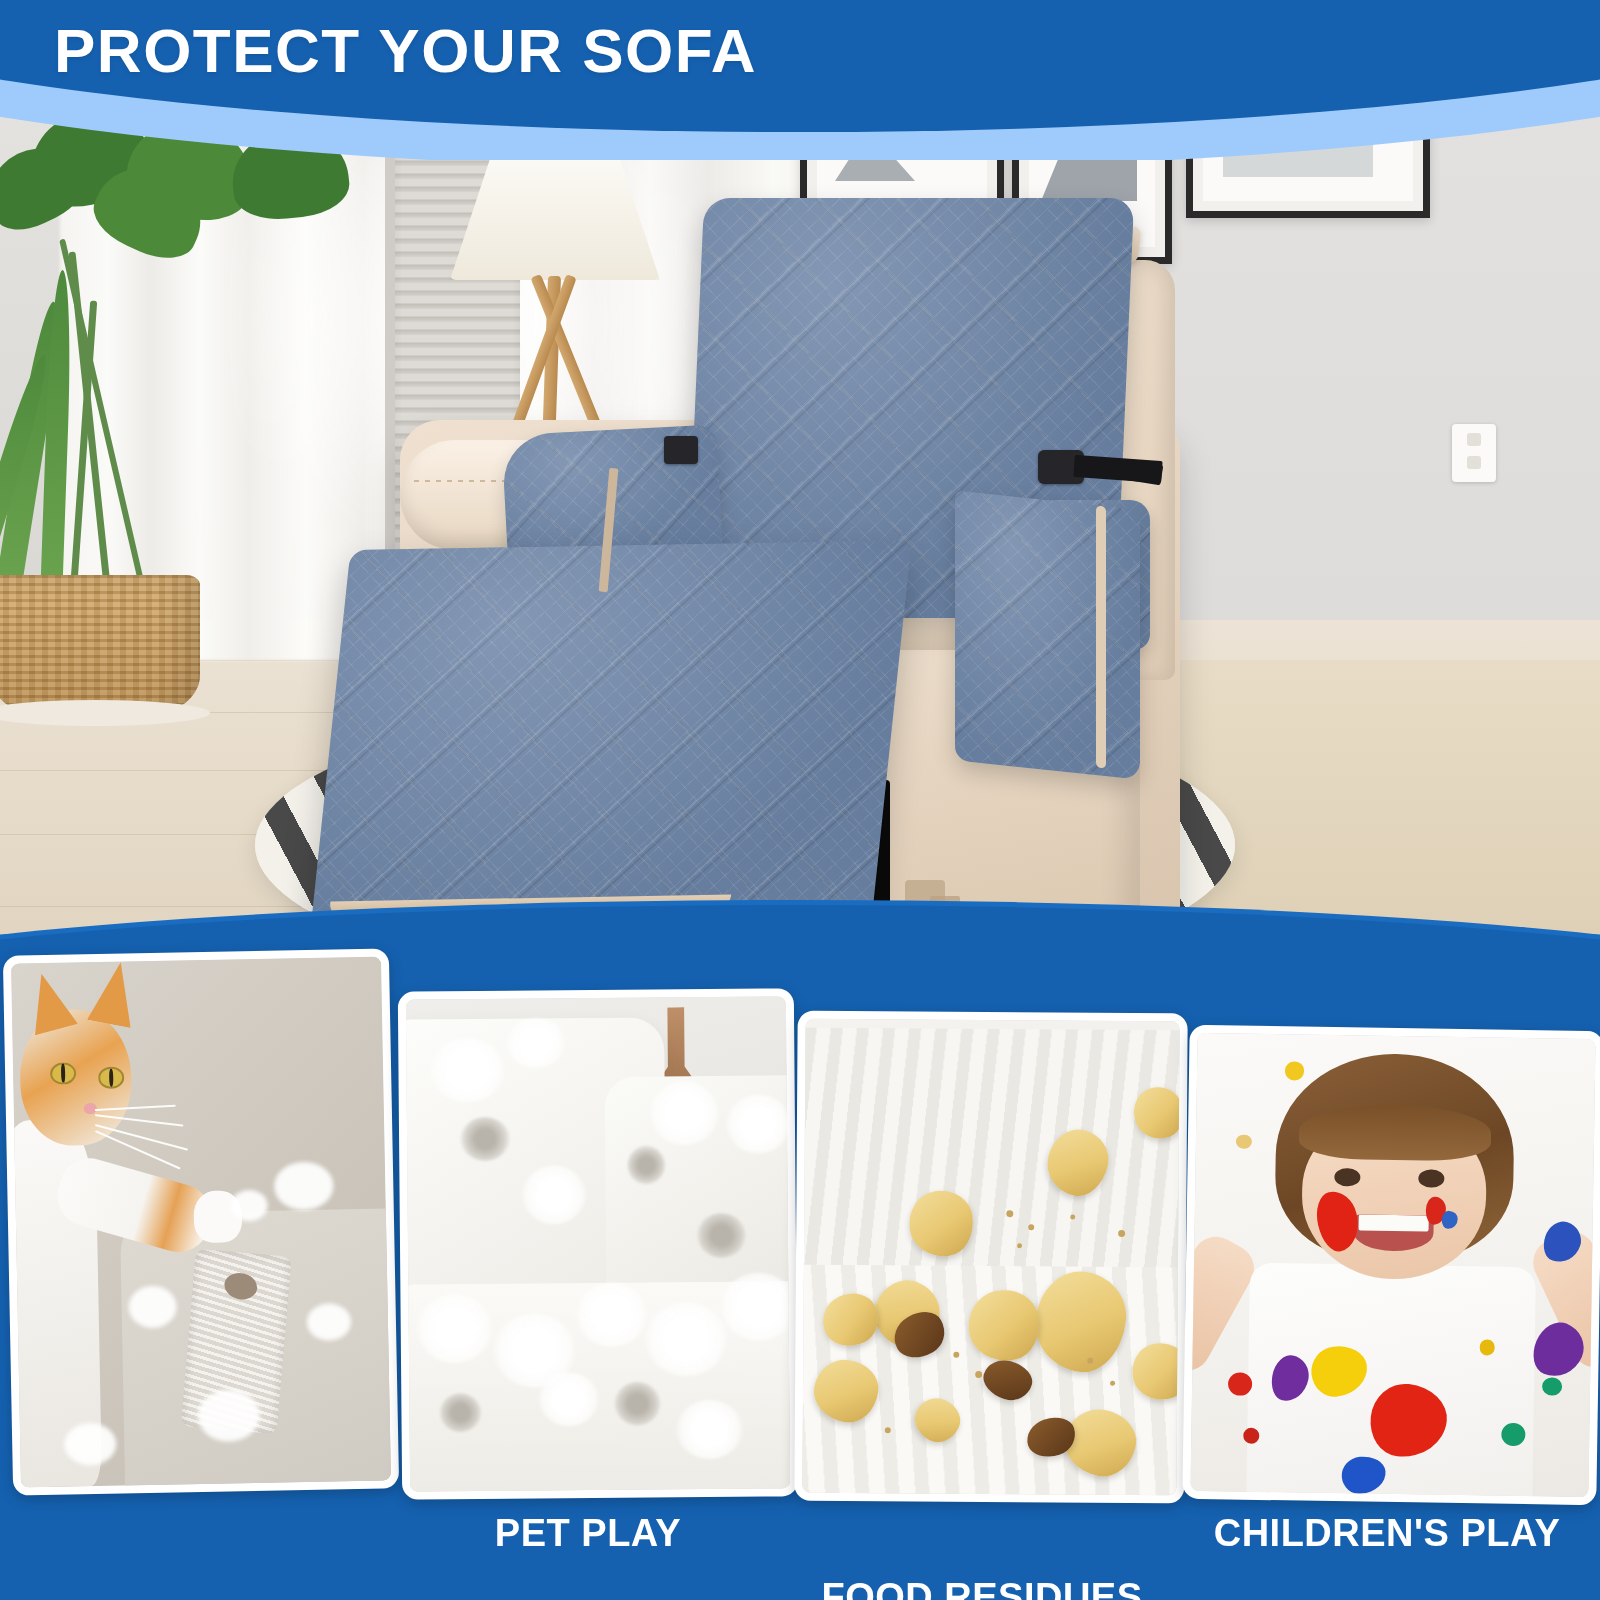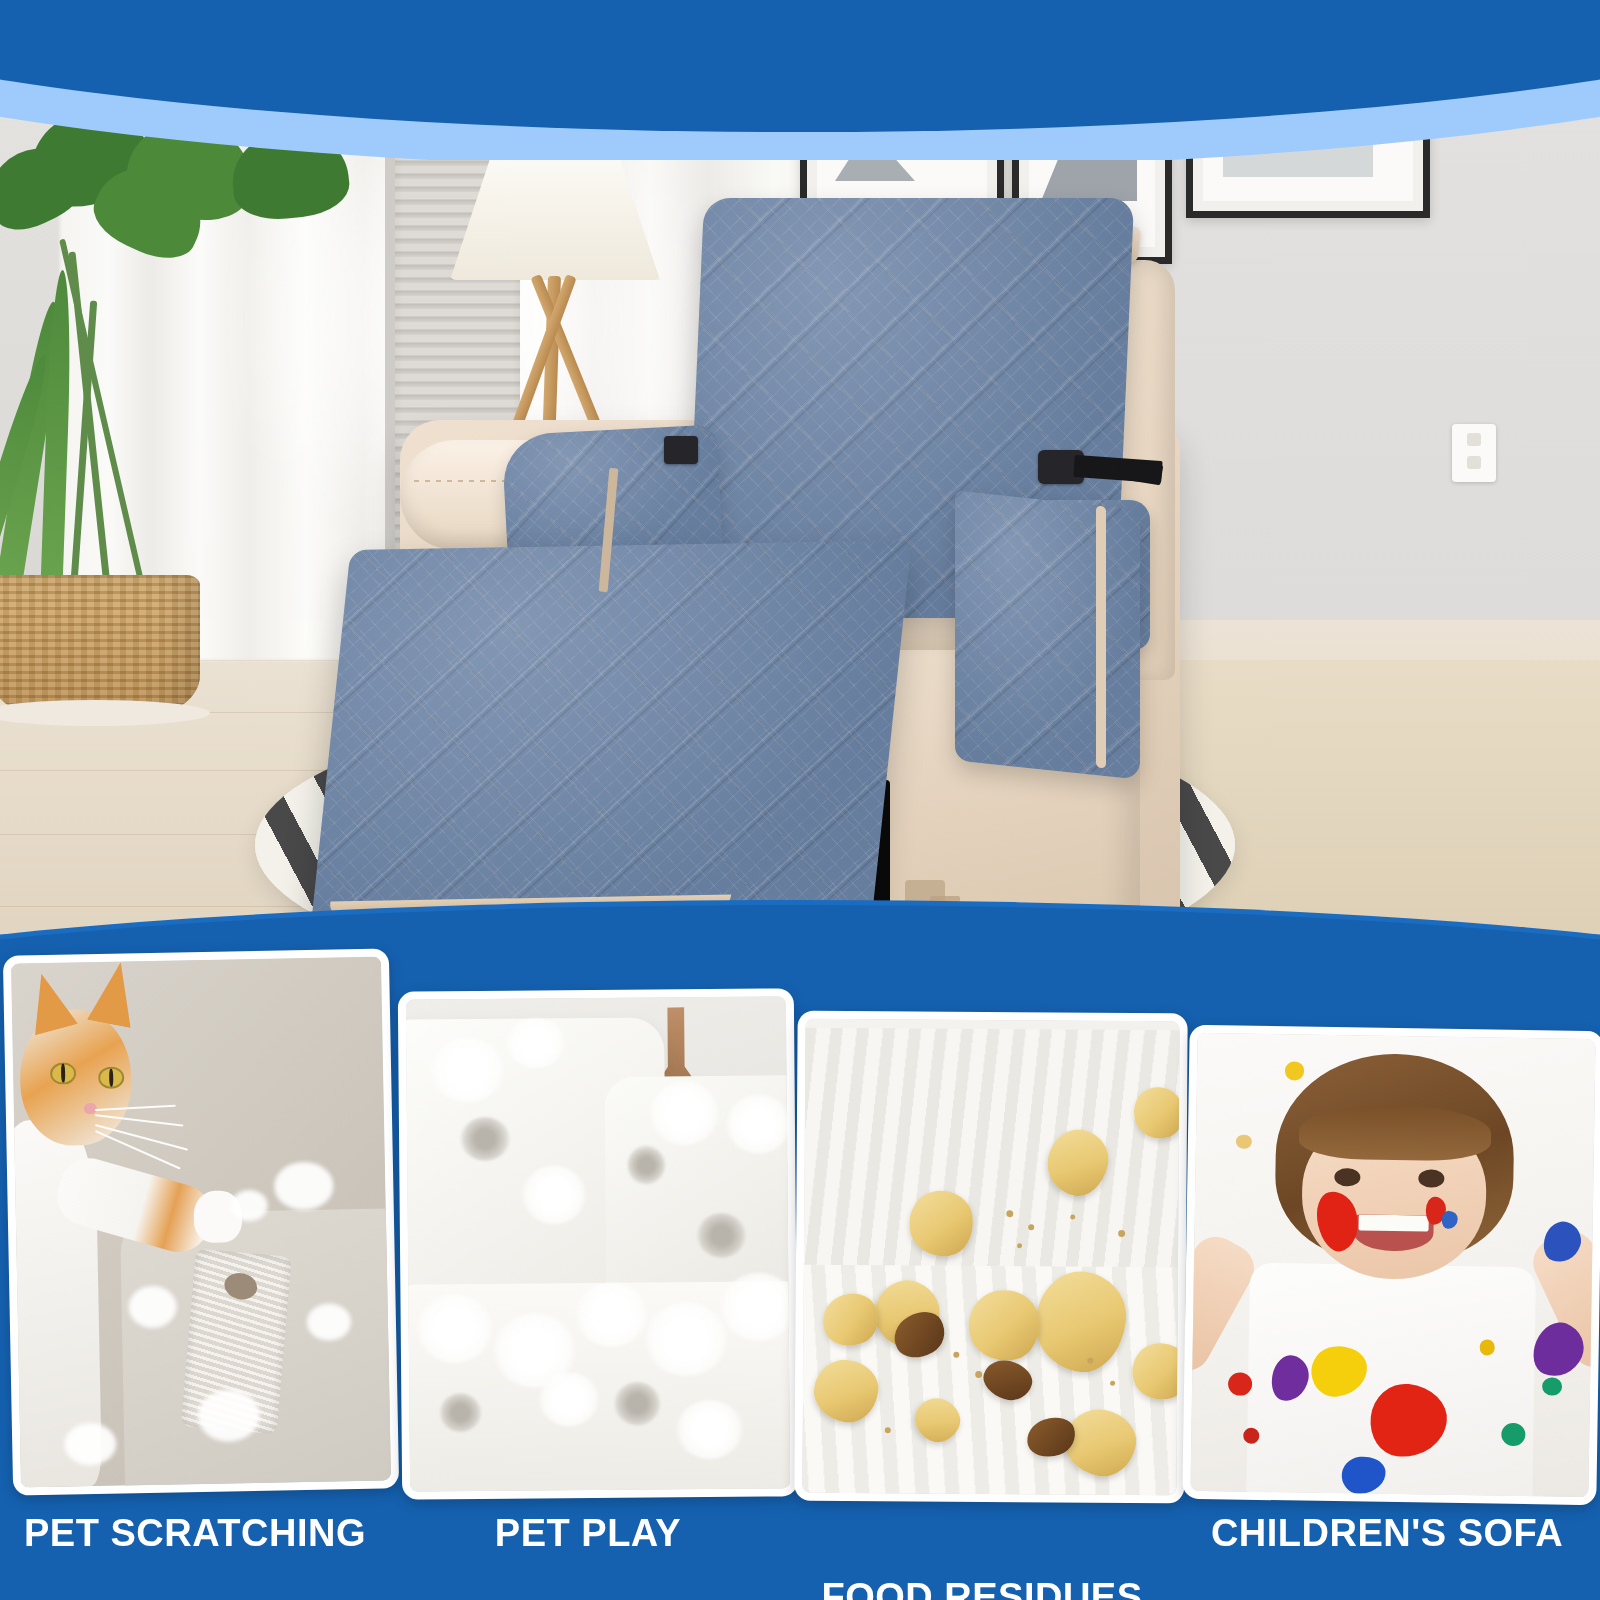--- a/index.html
+++ b/index.html
@@ -495,23 +495,23 @@
         <div class="dot" style="left:13%;top:86%;width:4%;height:3.5%;background:#c9241a;"></div>
         <div class="dot" style="left:78%;top:84%;width:6%;height:5%;background:#159c6a;"></div>
         <div class="dot" style="left:88%;top:74%;width:5%;height:4%;background:#159c6a;"></div>
         <div class="dot" style="left:72%;top:66%;width:4%;height:3.5%;background:#e6b90c;"></div>
         <div class="dot" style="left:22%;top:6%;width:5%;height:4%;background:#f0c81f;"></div>
         <div class="dot" style="left:10%;top:22%;width:4%;height:3.2%;background:#e0a81f;opacity:.6;"></div>
       </div>
     </div>
   </div>
 
-  <div class="tlabel" style="left:0px;top:1512px;width:390px;">PET SCRATCHING</div>
   <div class="tlabel" style="left:392px;top:1512px;width:392px;">PET PLAY</div>
   <div class="tlabel" style="left:786px;top:1576px;width:392px;">FOOD RESIDUES</div>
-  <div class="tlabel" style="left:1182px;top:1512px;width:410px;">CHILDREN'S SOFA</div>
+  <div class="tlabel" style="left:1182px;top:1512px;width:410px;">CHILDREN'S PLAY</div>
 
   <div class="header-band">
     <div class="header-lightblue"></div>
     <div class="header-darkblue"></div>
   </div>
+  <div class="header-title">PROTECT YOUR SOFA</div>
 
 </div>
 
 </body></html>

